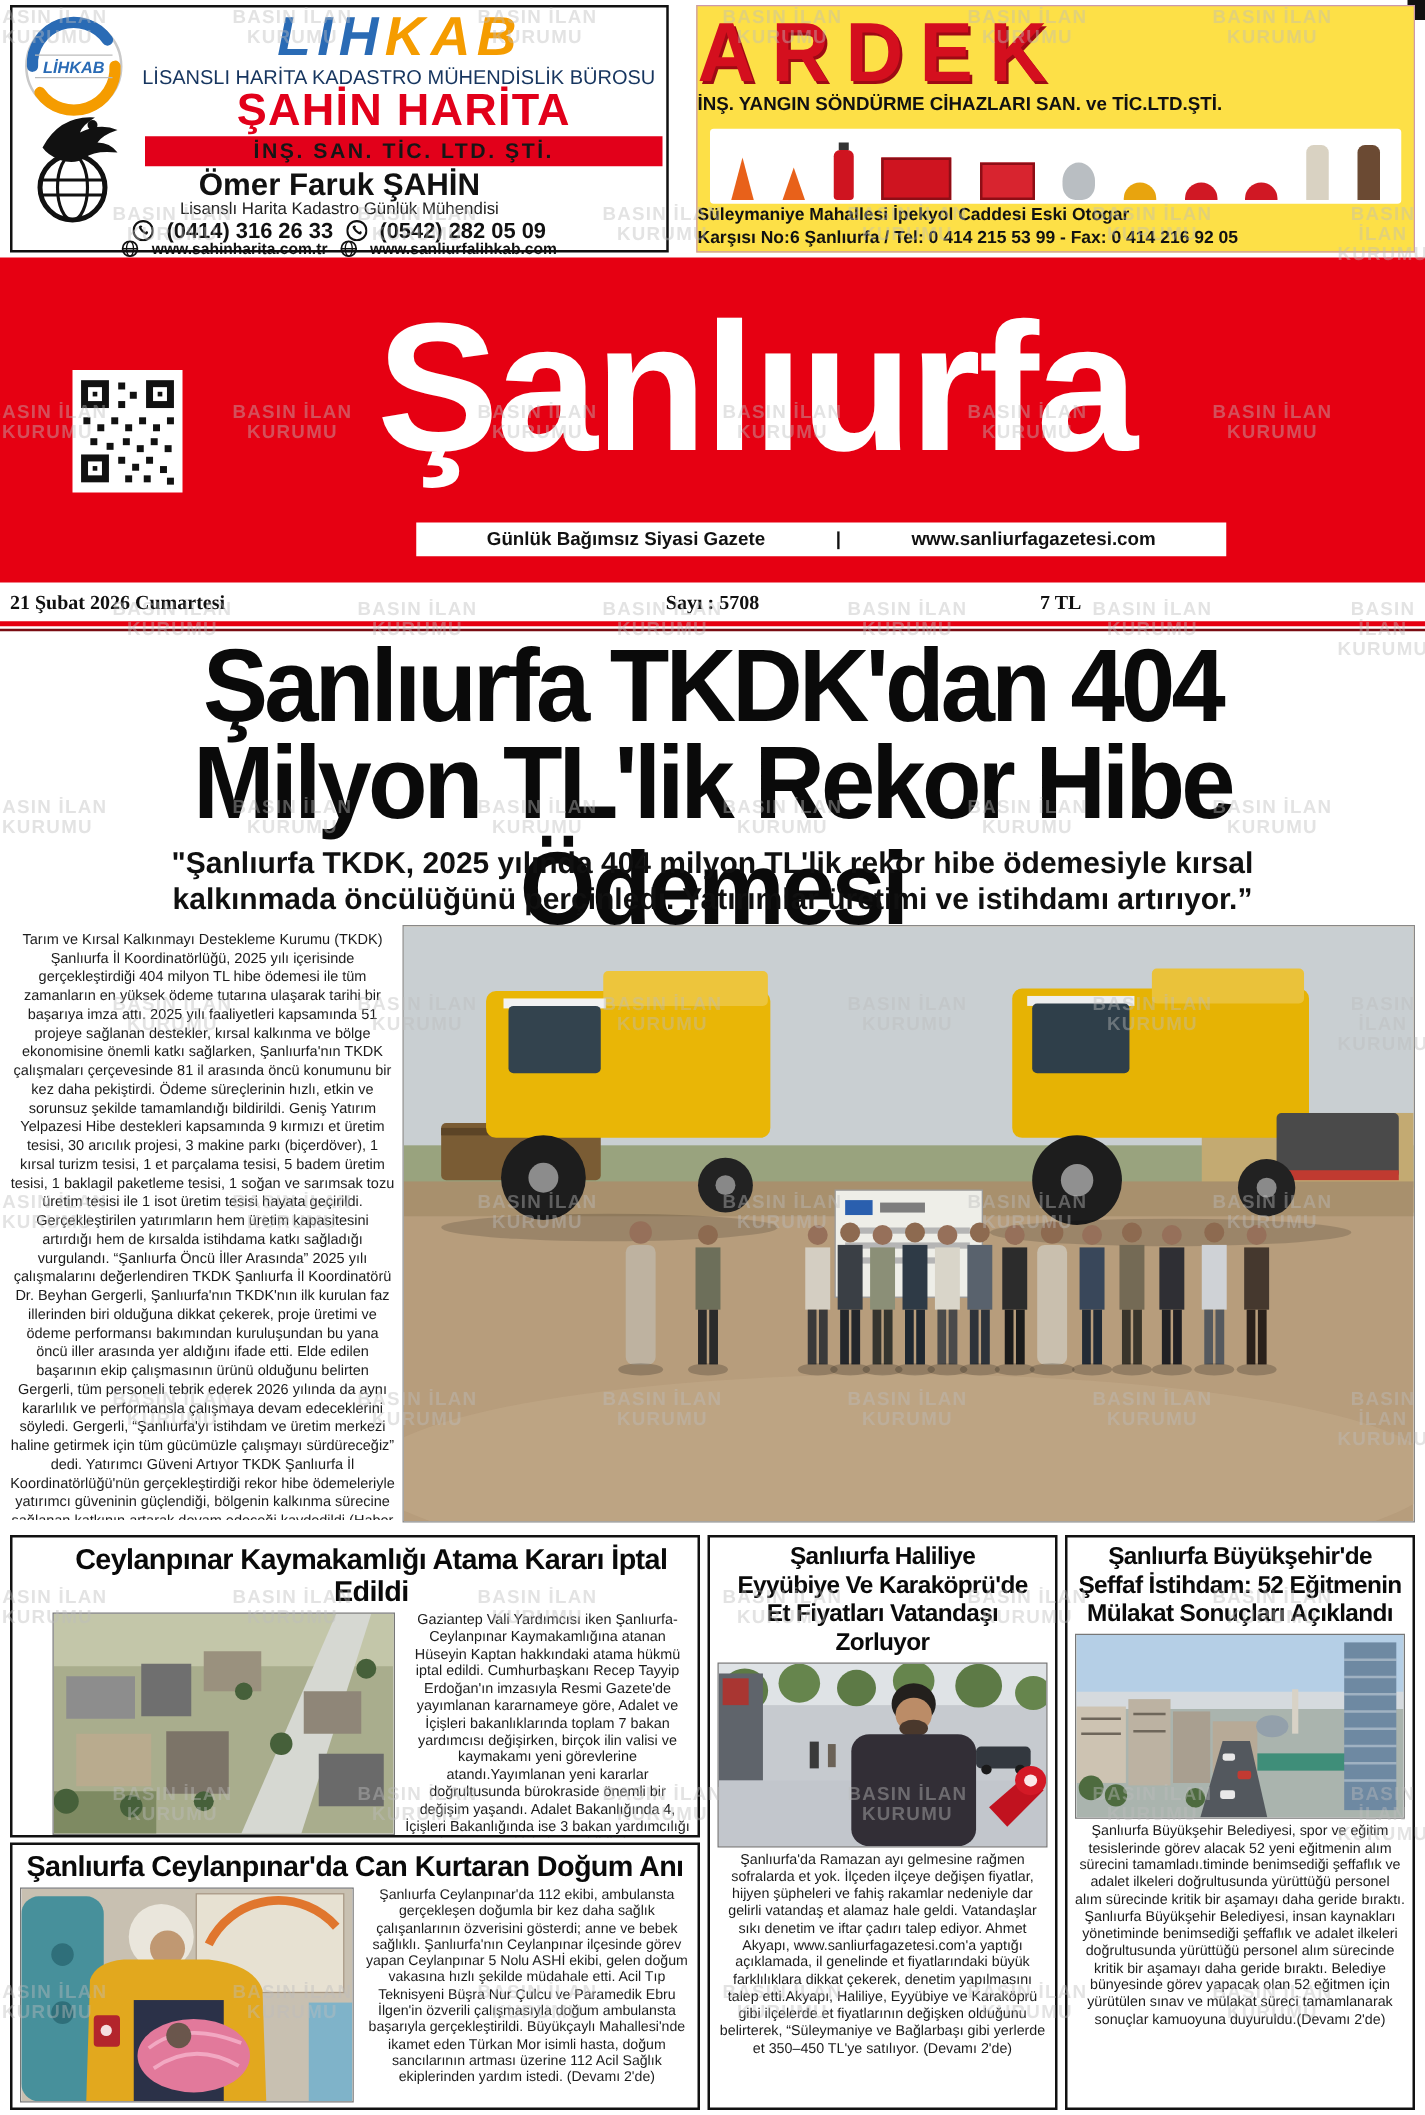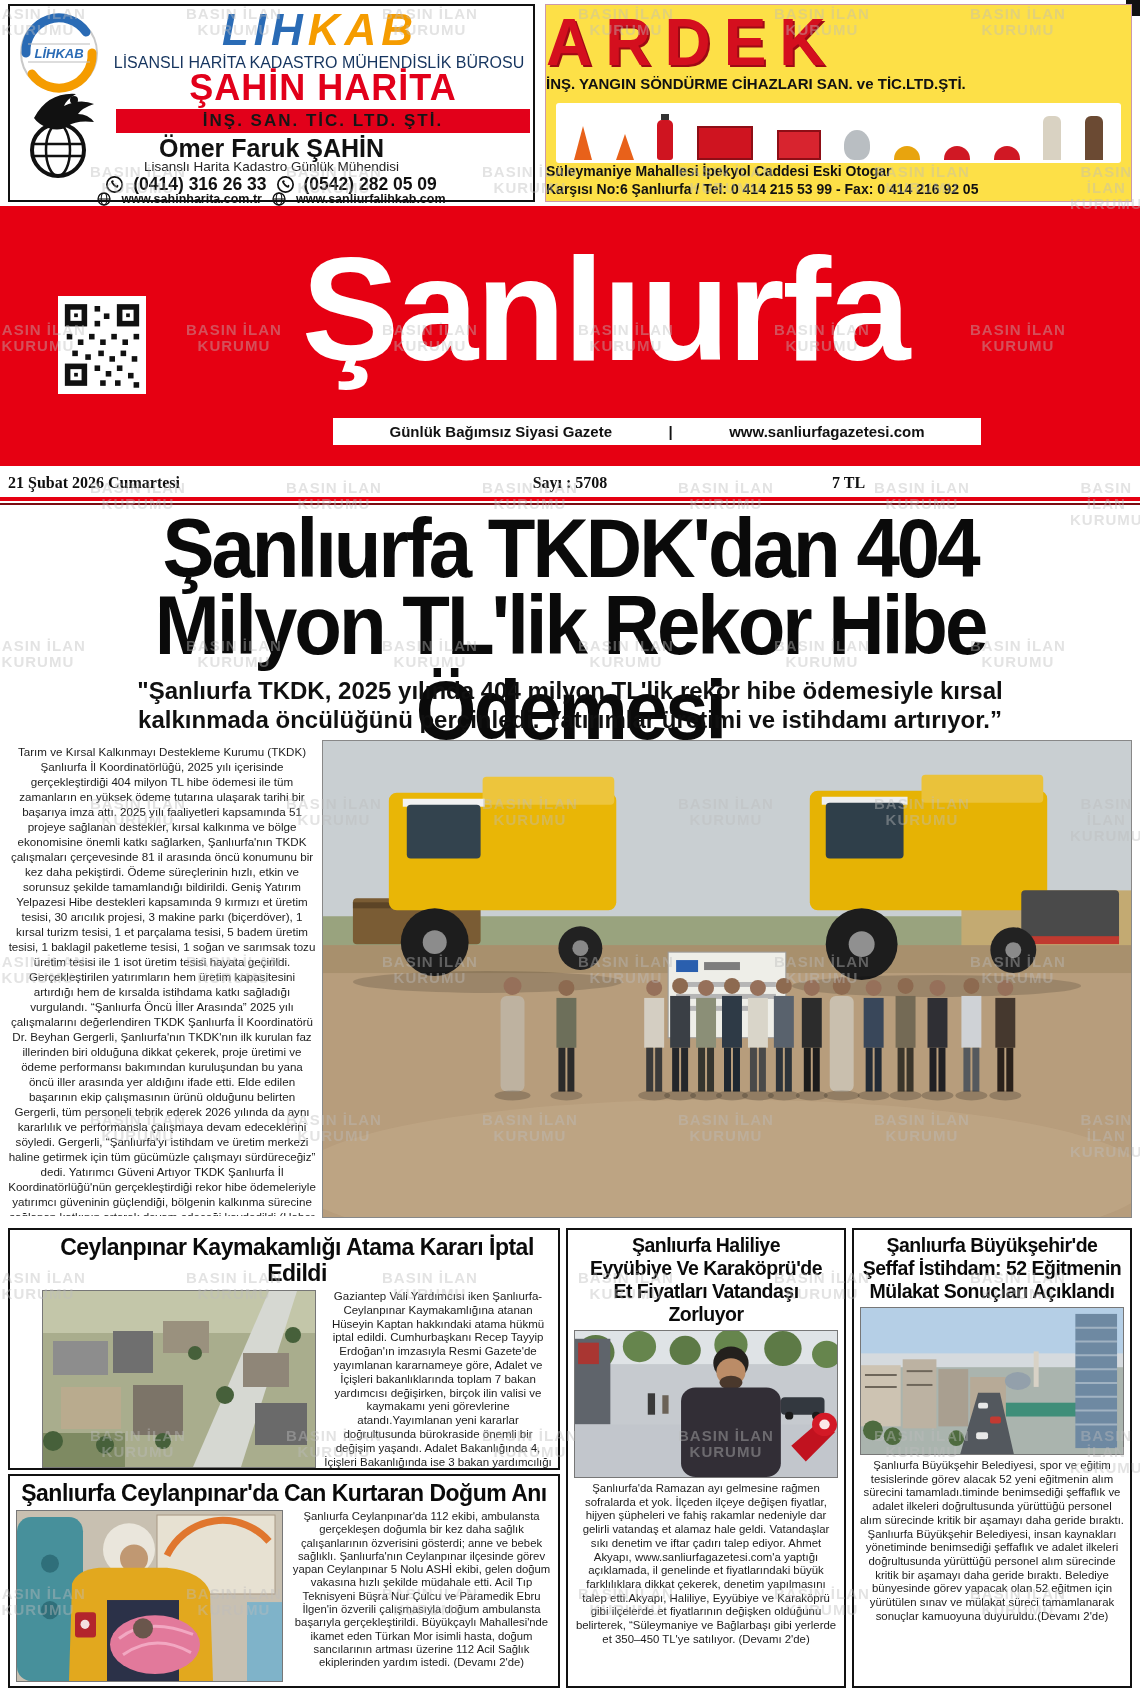--- a/index.html
+++ b/index.html
@@ -4,21 +4,21 @@
 <style>
   html,body{margin:0;padding:0;background:#e9e9e9;}
   .page{position:relative;width:1140px;height:1692px;background:#fff;margin:0 auto;
         font-family:"Liberation Sans",sans-serif;overflow:hidden;}
   
   #wm{position:absolute;inset:0;z-index:9;pointer-events:none;}
   .wmi{position:absolute;color:#bdbdbd;opacity:.42;font-weight:bold;font-size:15px;
        line-height:16px;text-align:center;letter-spacing:1px;}
   .wmi b{display:block;}
   
-  .topads{position:absolute;left:8px;top:4px;width:1124px;height:198px;display:flex;gap:10px;}
+  .topads{position:absolute;left:8px;top:4px;width:1124px;height:198px;display:flex;gap:22px;}
   .ad-sahin{width:527px;height:100%;background:#fff;border:2px solid #111;position:relative;
             text-align:center;box-sizing:border-box;}
   .lihkab-logo{position:absolute;left:6px;top:4px;}
   .lihkab-word{position:absolute;left:100px;top:0;width:420px;font-size:44px;font-weight:bold;
                font-style:italic;letter-spacing:5px;line-height:48px;}
   .lih{color:#2a6bb5}.kab{color:#f59c00}
   .bureau{position:absolute;left:96px;top:48px;width:426px;font-size:16px;font-weight:normal;color:#16355f;}
   .eagle-logo{position:absolute;left:4px;top:78px;}
   .company{position:absolute;left:106px;top:62px;width:414px;font-size:36px;font-weight:bold;
            color:#e2001a;letter-spacing:1px;line-height:40px;}

